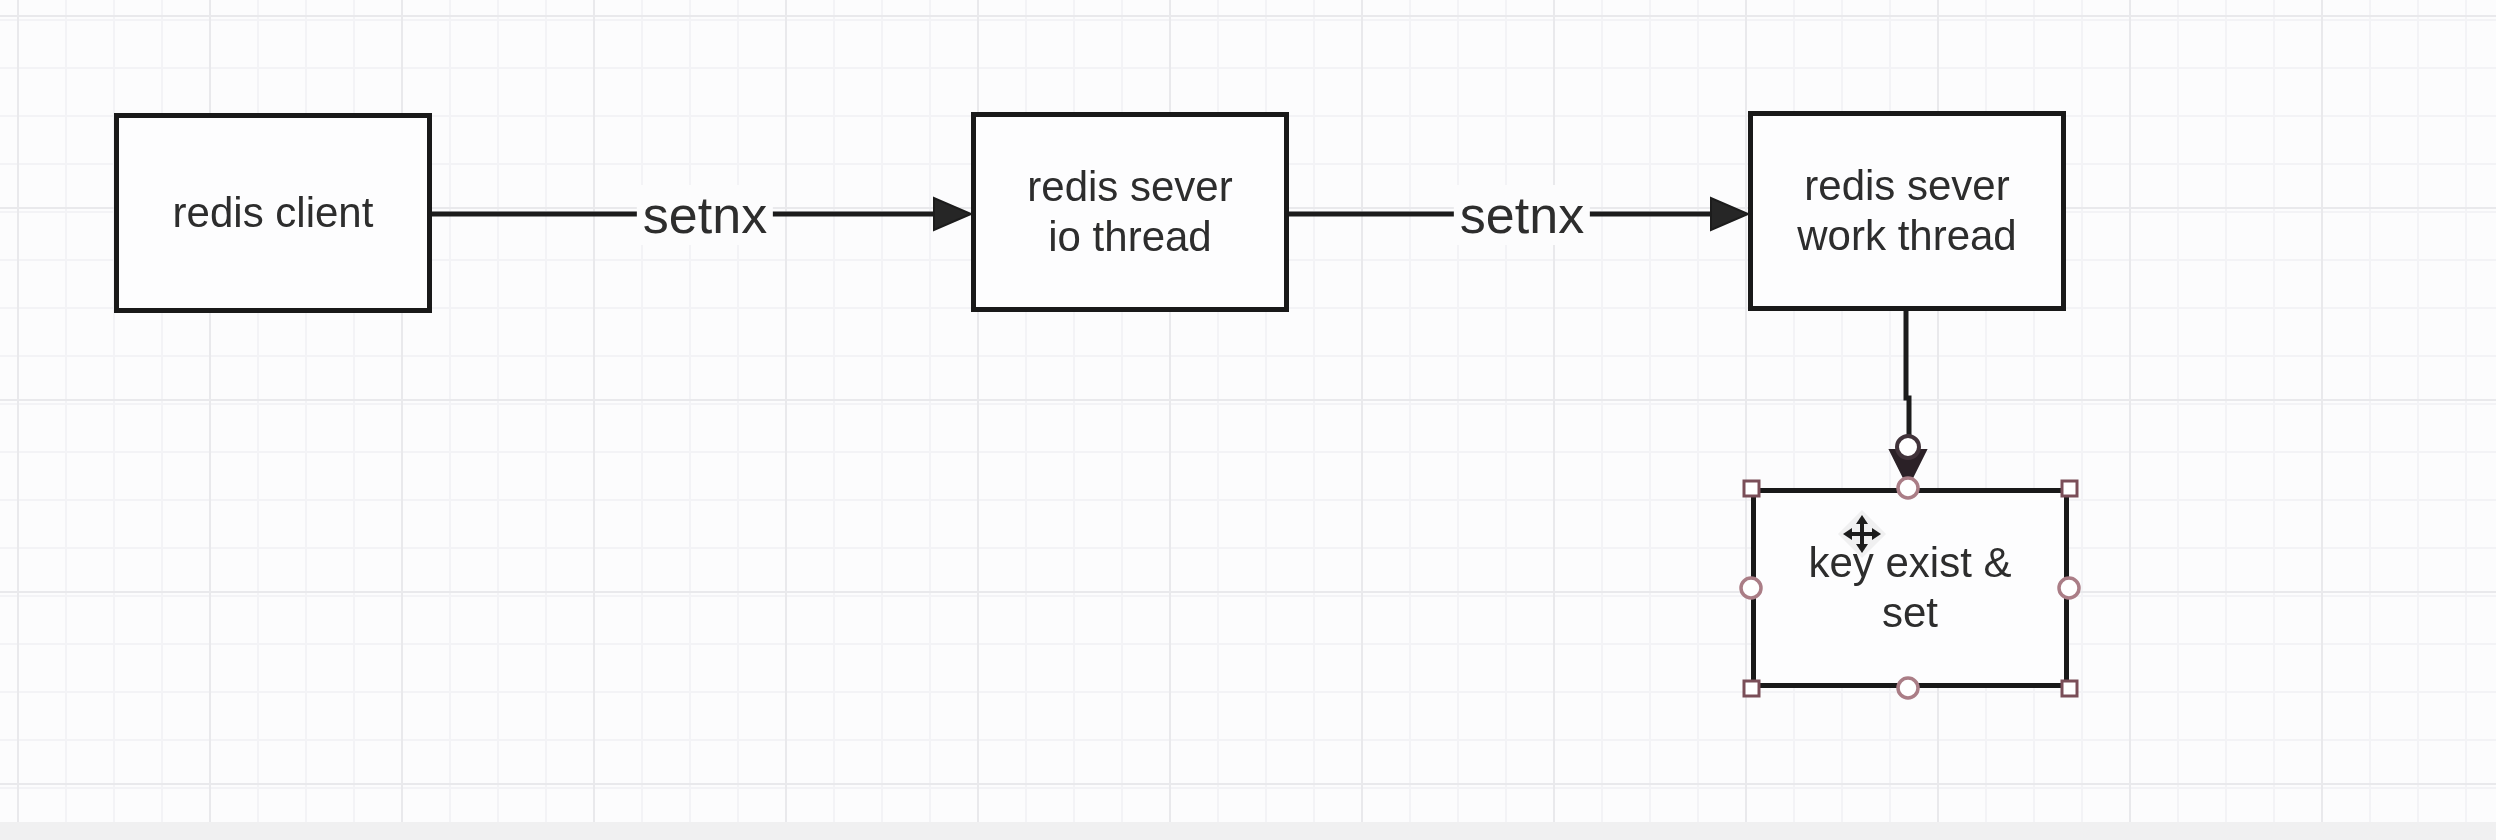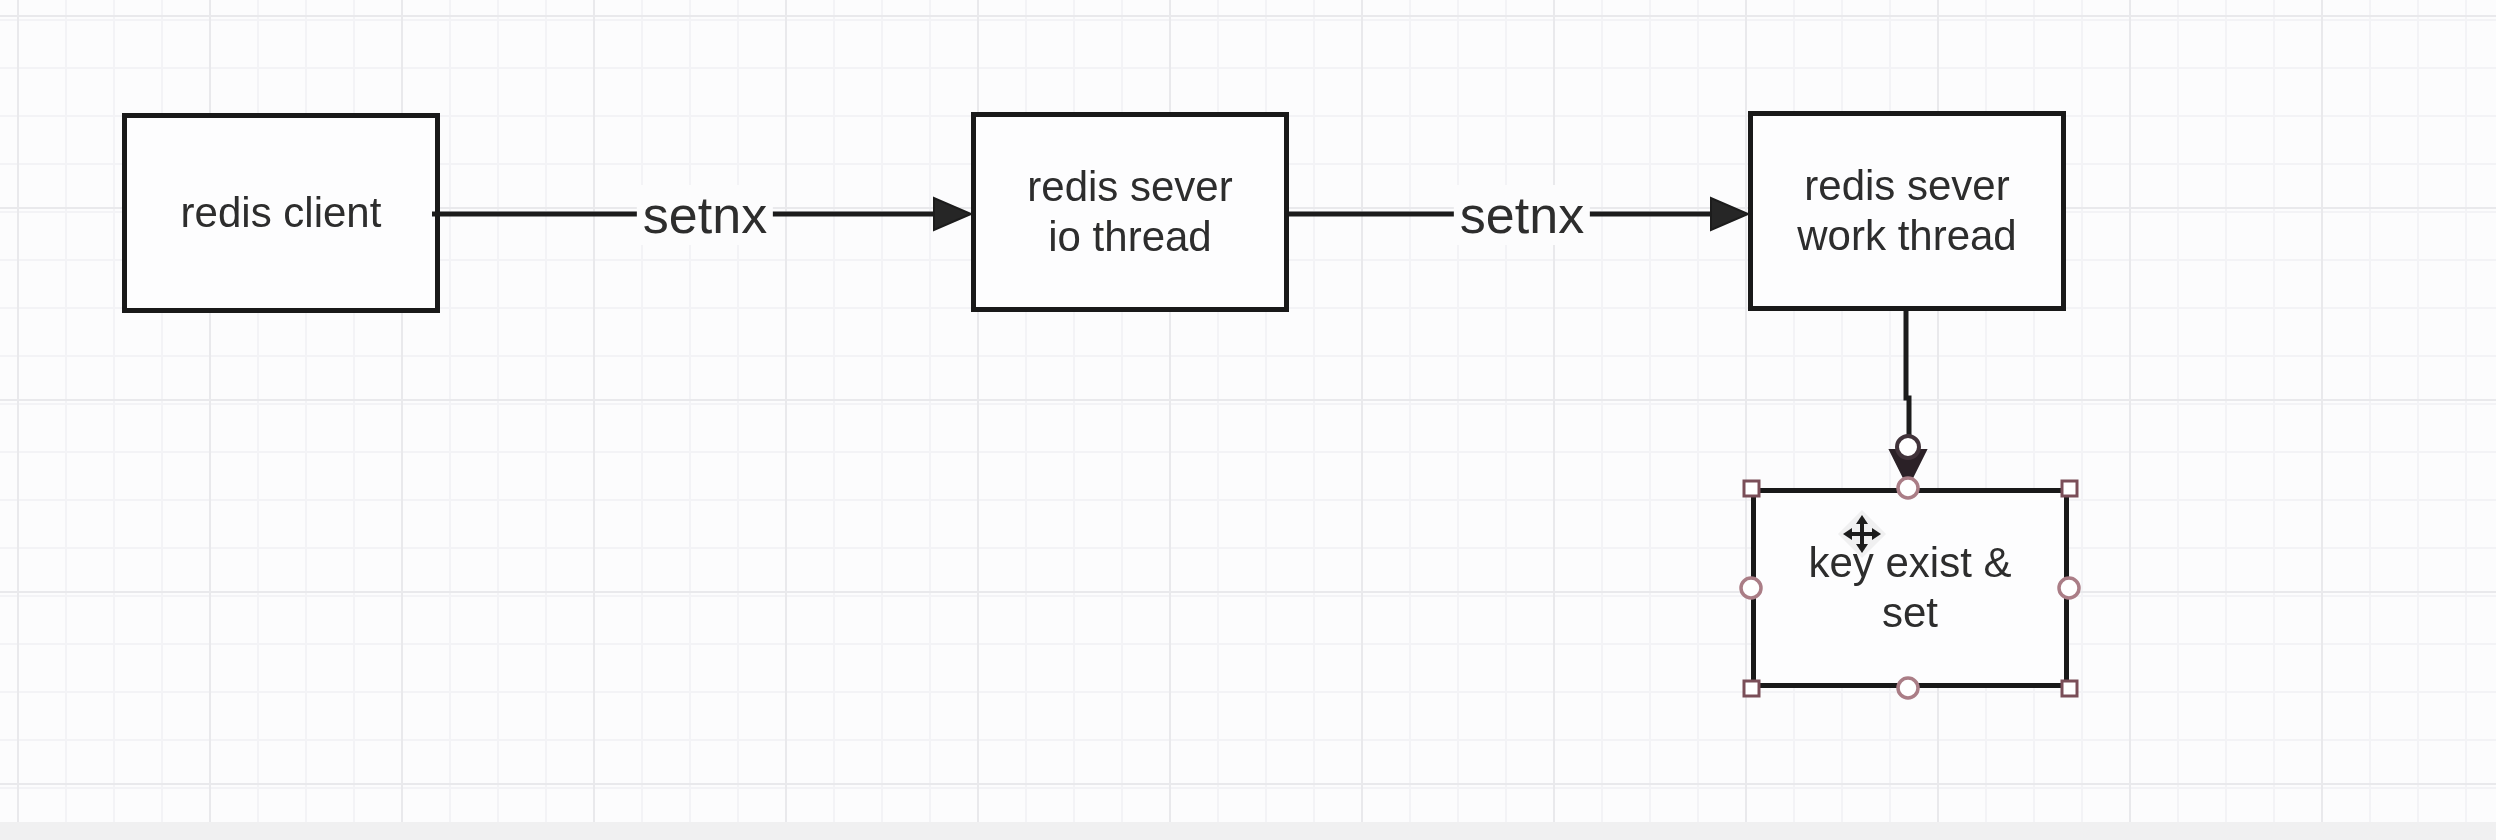--- a/index.html
+++ b/index.html
@@ -43,21 +43,21 @@
     display: flex;
     align-items: center;
     justify-content: center;
     text-align: center;
     font-size: 42px;
     line-height: 1.18;
     color: #2d2d2d;
     white-space: pre-line;
     z-index: 2;
   }
-  .node-redis-client      { left: 114px;  top: 113px; width: 318px; height: 200px; margin-left: 8px; }
+  .node-redis-client      { left: 114px;  top: 113px; width: 318px; height: 200px; }
   .node-io-thread         { left: 971px;  top: 112px; width: 318px; height: 200px; }
   .node-work-thread       { left: 1748px; top: 111px; width: 318px; height: 200px; }
   .node-key-exist         { left: 1751px; top: 488px; width: 318px; height: 200px; }
 
   
   svg.edges {
     position: absolute;
     left: 0; top: 0;
     width: 2496px; height: 840px;
     z-index: 3;

